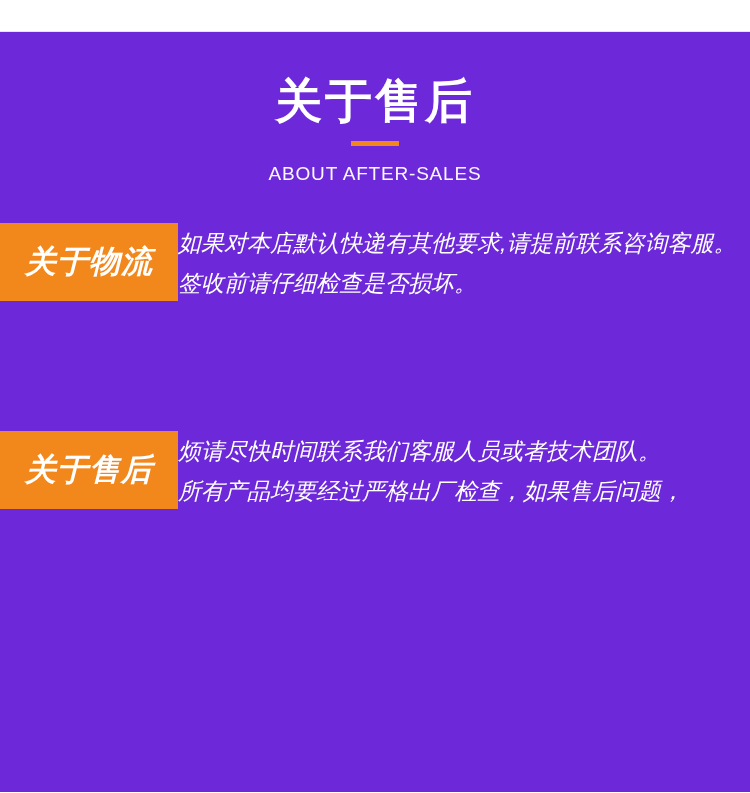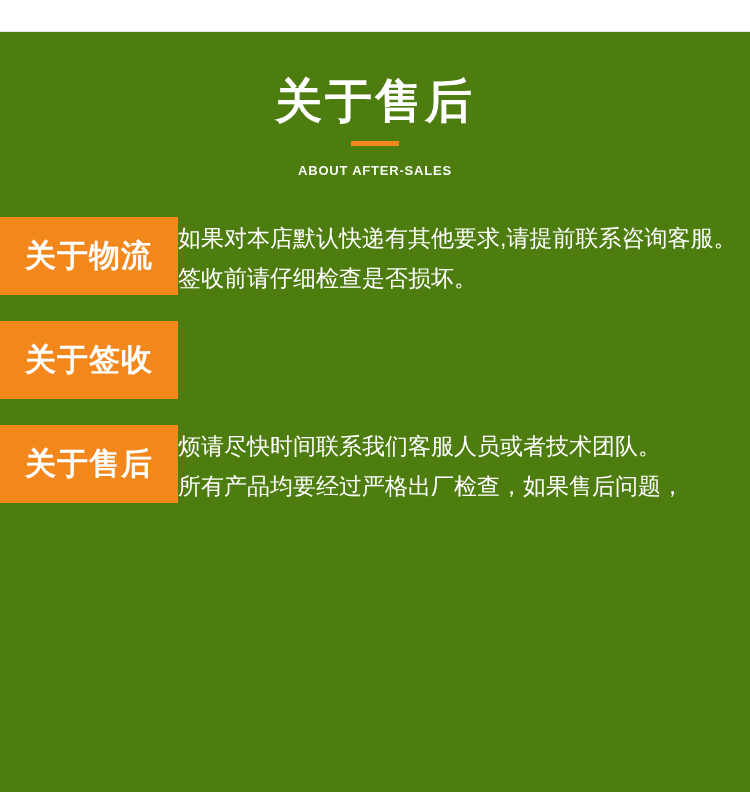--- a/index.html
+++ b/index.html
@@ -17,55 +17,56 @@
   }
   .top-strip {
     width: 750px;
     height: 32px;
     background: #ffffff;
     border-bottom: 1px solid #e3e6ea;
   }
   .banner {
     width: 750px;
     height: 760px;
-    background: #4d7c0f;
+    background: #6d28d9;
   }
   .banner-header {
     text-align: center;
   }
   .banner-title {
     padding-top: 45px;
     font-size: 47px;
     line-height: 1.0;
     font-weight: bold;
     letter-spacing: 3px;
     color: #ffffff;
   }
   .title-divider {
     width: 48px;
     height: 5px;
     margin: 17px auto 0 auto;
     background: #f2871c;
   }
   .banner-subtitle {
     margin-top: 18px;
-    font-size: 13px;
+    font-size: 19px;
     line-height: 1.0;
-    font-weight: 700;
+    font-weight: 400;
     letter-spacing: 0.8px;
     color: rgba(255,255,255,0.97);
   }
   .service-rows {
     margin-top: 40px;
   }
   .service-row {
     display: flex;
-    align-items: flex-start;
+    align-items: center;
     height: 78px;
     margin-bottom: 26px;
+    font-style: italic;
   }
   .service-label {
     flex: 0 0 178px;
     width: 178px;
     height: 78px;
     background: #f2871c;
     color: #ffffff;
     font-size: 31px;
     font-weight: bold;
     letter-spacing: 1px;
@@ -103,21 +104,20 @@
 
       <div class="service-row">
         <div class="service-label">关于物流</div>
         <div class="service-text">
           <div class="text-line">如果对本店默认快递有其他要求,请提前联系咨询客服。</div>
           <div class="text-line">签收前请仔细检查是否损坏。</div>
         </div>
       </div>
 
       <div class="service-row">
-        <div class="service-label">关于签收</div>
         <div class="service-text">
         </div>
       </div>
 
       <div class="service-row">
         <div class="service-label">关于售后</div>
         <div class="service-text">
           <div class="text-line">烦请尽快时间联系我们客服人员或者技术团队。</div>
           <div class="text-line">所有产品均要经过严格出厂检查，如果售后问题，</div>
         </div>

